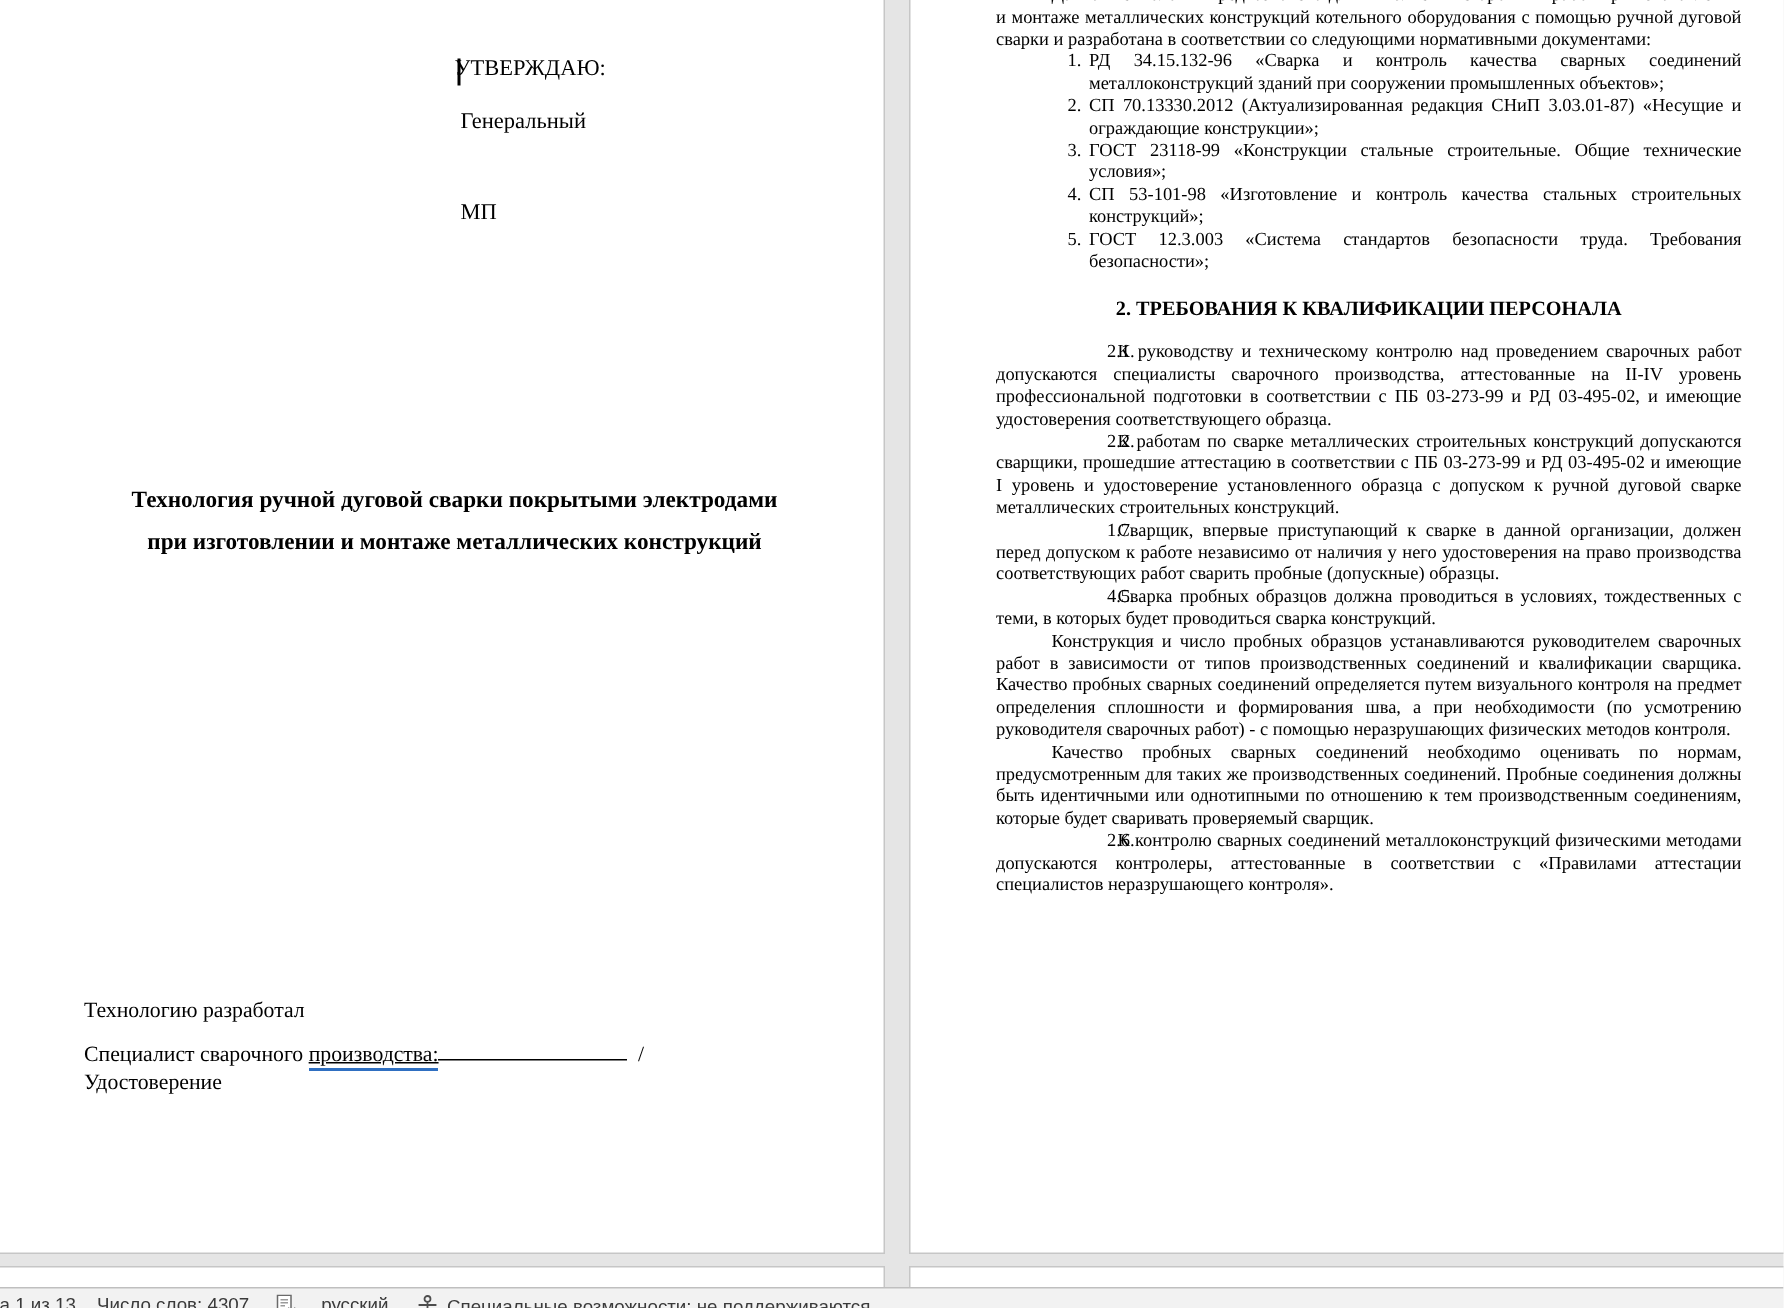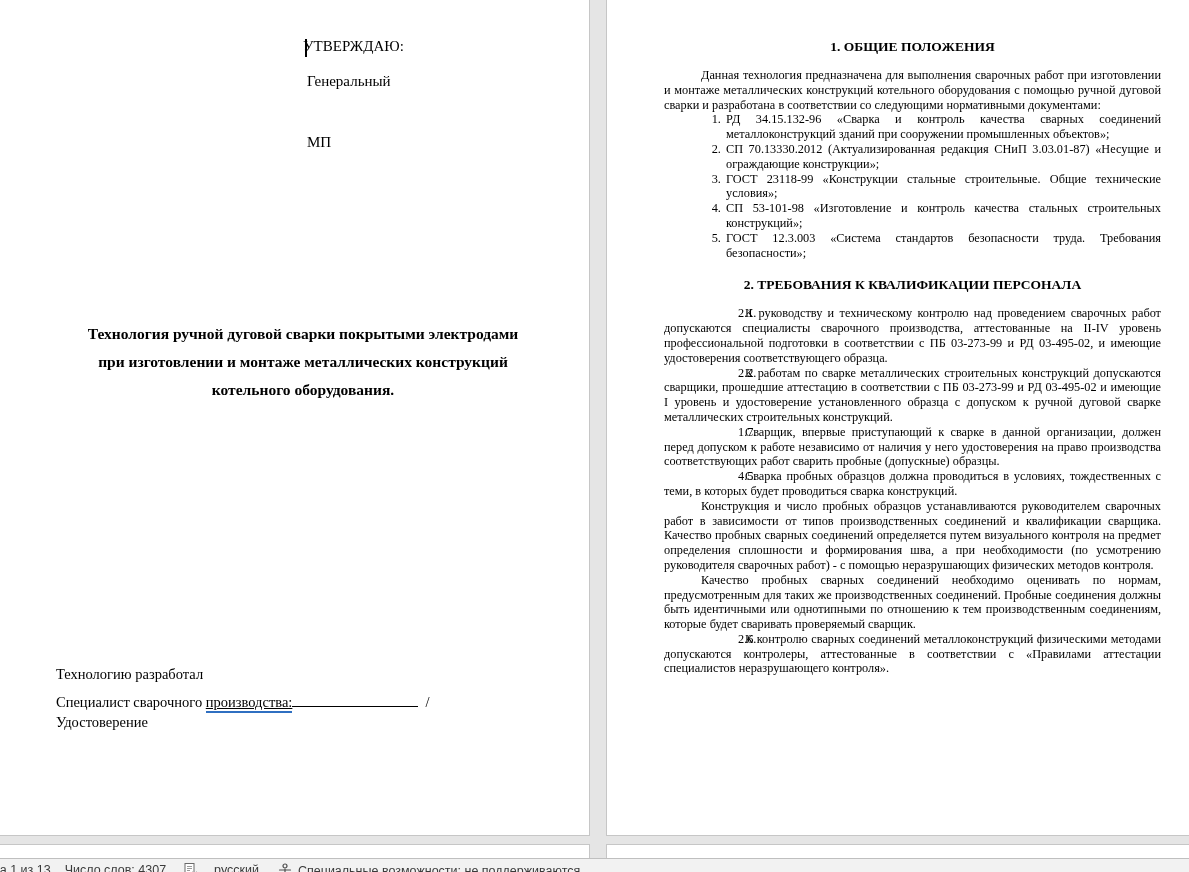--- a/index.html
+++ b/index.html
@@ -86,35 +86,33 @@
 
   <div class="abs caret" style="left:324px;top:50px;"></div>
 
   <div class="abs p1-line" style="left:322px;top:49px;">УТВЕРЖДАЮ:</div>
   <div class="abs p1-line" style="left:326px;top:84px;">Генеральный</div>
   <div class="abs p1-line" style="left:326px;top:145px;">МП</div>
 
   <div class="abs p1-title">
     <div>Технология ручной дуговой сварки покрытыми электродами</div>
     <div>при изготовлении и монтаже металлических конструкций</div>
-    <div>котельного оборудования.</div>
   </div>
 
 
   <div class="abs p1-bottom" style="left:75px;top:677px;">Технологию разработал</div>
 
   <div class="abs p1-bottom" style="left:75px;top:703px;"><span>Специалист сварочного </span><span class="sig-word">производства:</span><span class="sig-blank"></span><span class="sig-slash">/</span></div>
 
   <div class="abs p1-bottom" style="left:75px;top:725px;">Удостоверение</div>
 </div>
 
 <div class="page" id="page2">
   <div class="p2-content">
 
-    <h1>1. ОБЩИЕ ПОЛОЖЕНИЯ</h1>
 
     <p>Данная технология предназначена для выполнения сварочных работ при изготовлении и монтаже металлических конструкций котельного оборудования с помощью ручной дуговой сварки и разработана в соответствии со следующими нормативными документами:</p>
 
     <ol>
       <li>РД 34.15.132-96 «Сварка и контроль качества сварных соединений металлоконструкций зданий при сооружении промышленных объектов»;</li>
       <li>СП 70.13330.2012 (Актуализированная редакция СНиП 3.03.01-87) «Несущие и ограждающие конструкции»;</li>
       <li>ГОСТ 23118-99 «Конструкции стальные строительные. Общие технические условия»;</li>
       <li>СП 53-101-98 «Изготовление и контроль качества стальных строительных конструкций»;</li>
       <li>ГОСТ 12.3.003 «Система стандартов безопасности труда. Требования безопасности»;</li>
     </ol>

